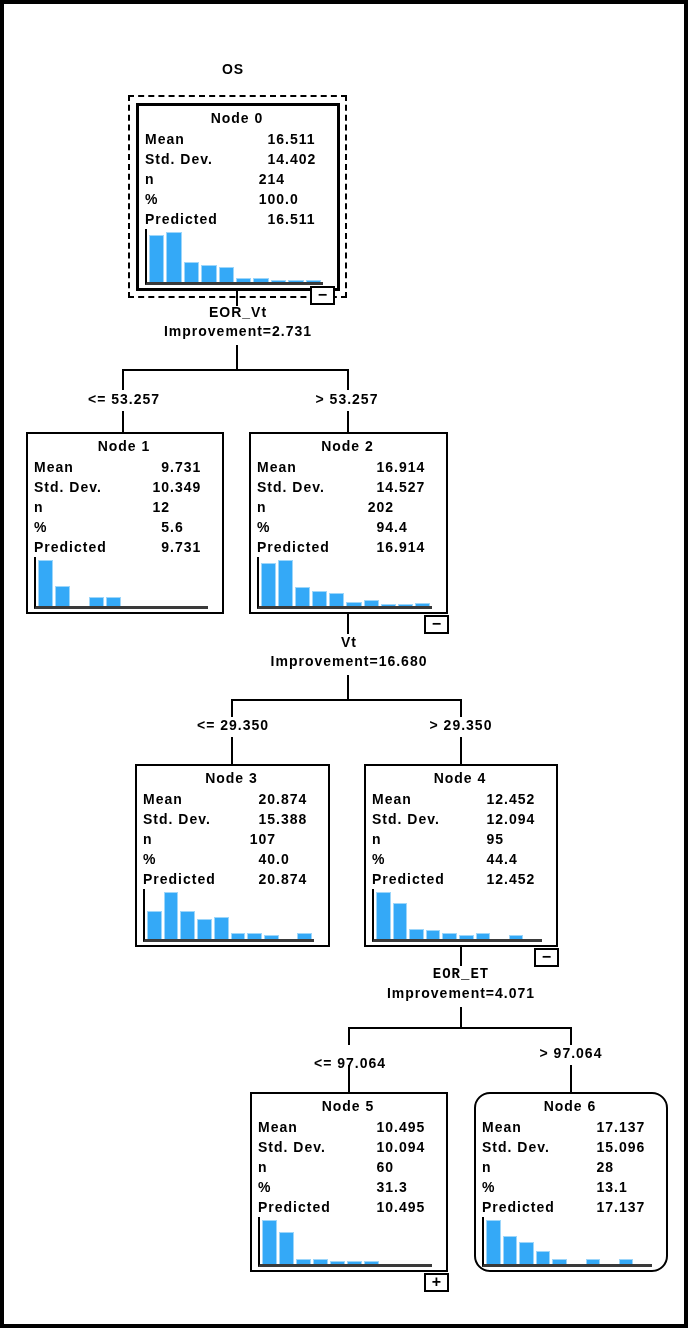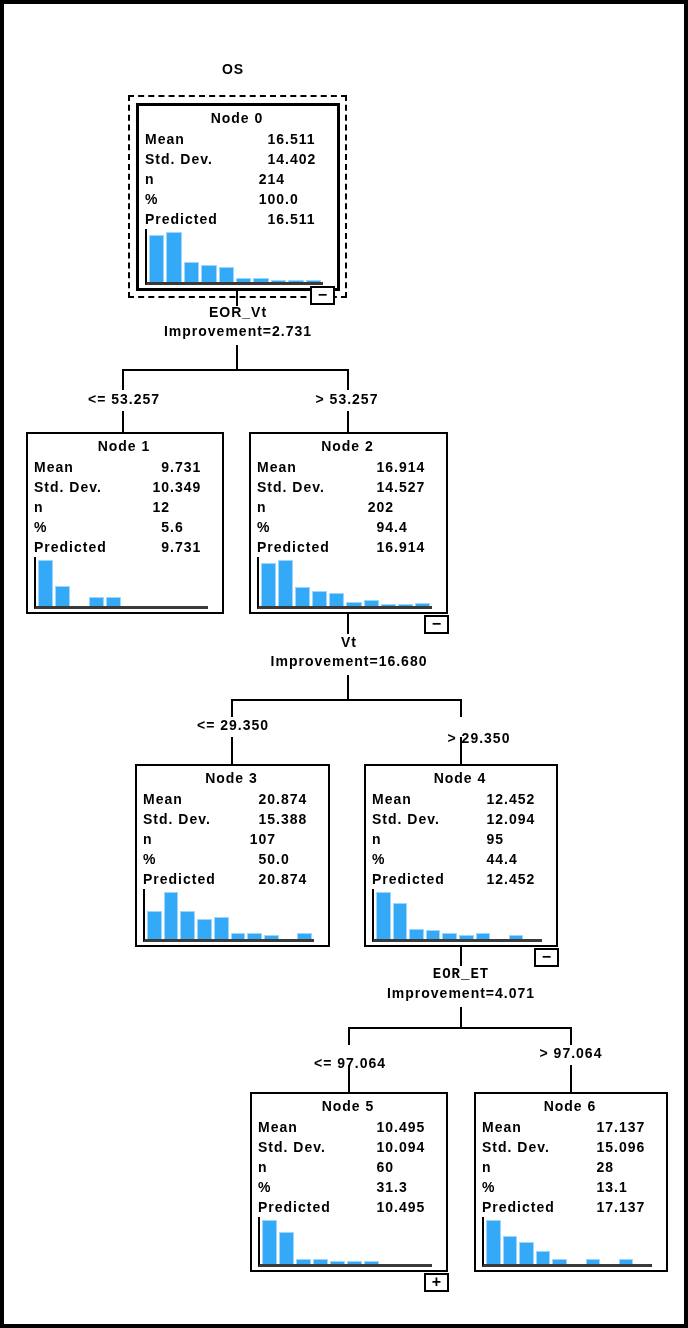--- a/index.html
+++ b/index.html
@@ -16,21 +16,21 @@
     display:flex;flex-direction:column;padding:2px 8px 2px 6px;
   }
   .sel-rect{position:absolute;box-sizing:border-box;border:2px dashed #000;background:transparent;}
   .n0{left:132px;top:99px;width:204px;height:188px;border-width:3px;z-index:2;}
   .r0{left:124px;top:91px;width:219px;height:203px;z-index:1;}
   .n1{left:22px;top:428px;width:198px;height:182px;}
   .n2{left:245px;top:428px;width:199px;height:182px;}
   .n3{left:131px;top:760px;width:195px;height:183px;}
   .n4{left:360px;top:760px;width:194px;height:183px;}
   .n5{left:246px;top:1088px;width:198px;height:180px;}
-  .n6{left:470px;top:1088px;width:194px;height:180px;}
+  .n6{left:470px;top:1088px;width:194px;height:180px;border-radius:16px;}
   .node-header{text-align:center;margin:2px 0 3px 0;flex:none;}
   .stats{flex:none;}
   .srow{display:flex;line-height:20px;}
   .sl{width:96px;flex:none;}
   .si{flex:1;text-align:right;}
   .sf{width:44px;flex:none;}
   
   .hist{
     margin-top:auto;position:relative;height:57px;margin-right:6px;margin-bottom:1px;
     border-left:2px solid #000;border-bottom:3px solid #3a3a3a;
@@ -206,21 +206,21 @@
   <div class="ctrl c2">−</div>
 
   <div class="ln v" style="left:343px;top:610px;height:20px;"></div>
   <div class="clabel" style="left:345px;top:630px;">Vt</div>
   <div class="clabel" style="left:345px;top:649px;">Improvement=16.680</div>
   <div class="ln v" style="left:343px;top:671px;height:24px;"></div>
   <div class="ln h" style="left:227px;top:695px;width:231px;"></div>
   <div class="ln v" style="left:227px;top:695px;height:18px;"></div>
   <div class="ln v" style="left:456px;top:695px;height:18px;"></div>
   <div class="clabel" style="left:229px;top:713px;">&lt;= 29.350</div>
-  <div class="clabel" style="left:475px;top:713px;margin-top:13px;">&gt; 29.350</div>
+  <div class="clabel" style="left:457px;top:713px;">&gt; 29.350</div>
   <div class="ln v" style="left:227px;top:733px;height:27px;"></div>
   <div class="ln v" style="left:456px;top:733px;height:27px;"></div>
 
   <div class="node n3">
     <div class="node-header">Node 3</div>
     <div class="stats">
         <div class="srow">
           <span class="sl">Mean</span>
           <span class="si">20</span>
           <span class="sf">.874</span>
@@ -230,21 +230,21 @@
           <span class="si">15</span>
           <span class="sf">.388</span>
         </div>
         <div class="srow">
           <span class="sl">n</span>
           <span class="si">107</span>
           <span class="sf"></span>
         </div>
         <div class="srow">
           <span class="sl">%</span>
-          <span class="si">50</span>
+          <span class="si">40</span>
           <span class="sf">.0</span>
         </div>
         <div class="srow">
           <span class="sl">Predicted</span>
           <span class="si">20</span>
           <span class="sf">.874</span>
         </div>
       </div>
     <div class="hist">
         <div class="bar" style="height: 53.36%; background: rgb(52, 169, 247);"></div>

